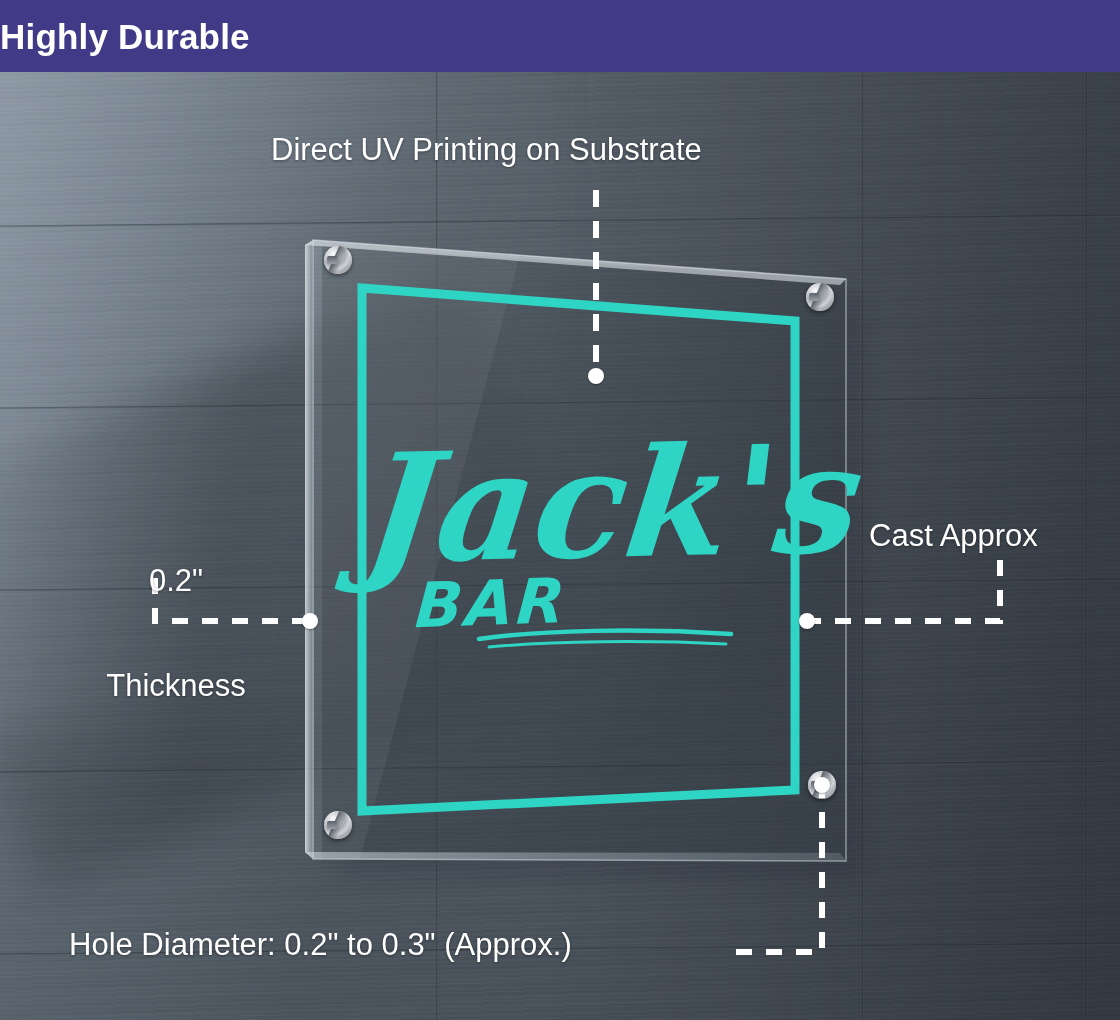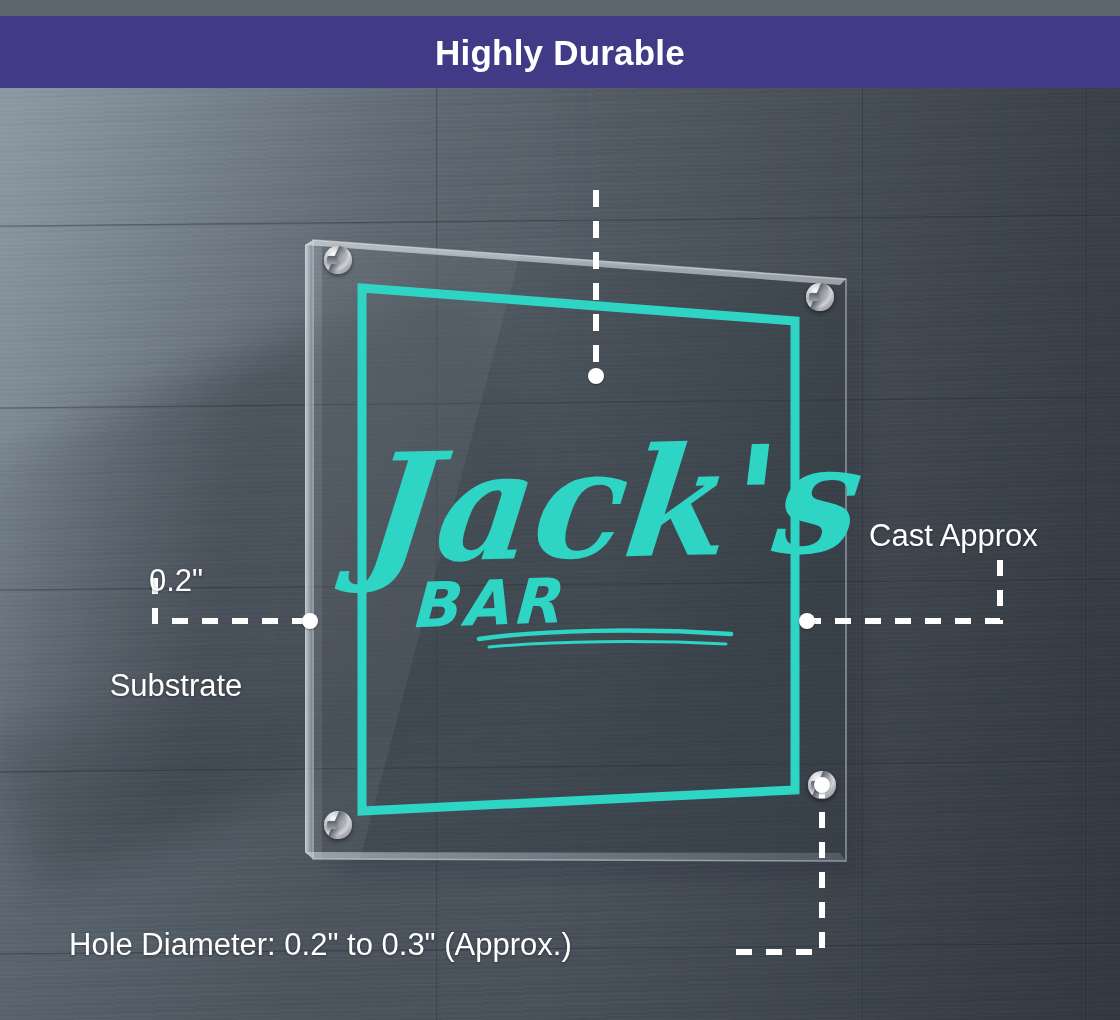--- a/index.html
+++ b/index.html
@@ -12,24 +12,24 @@
 
   #stage{
     position:relative;
     width:1120px; height:1020px;
     overflow:hidden;
     background:#5d656e;
   }
 
   
   #banner{
-    position:absolute; left:0; top:16px;
+    position:absolute; left:0; top:0;
     width:1120px; height:72px;
     background:#413b87;
-    display:flex; align-items:center; justify-content:center;
+    display:flex; align-items:center; 
     z-index:60;
   }
   #banner-title{
     color:#ffffff;
     font-size:35px;
     font-weight:bold;
     letter-spacing:.2px;
     line-height:1;
   }
 
@@ -264,23 +264,24 @@
         <path d="M736,952 L822,952 L822,790" stroke-dasharray="16 14"></path>
       </g>
     </svg>
 
     <div class="dot" style="left:588px; top:368px;"></div>
     <div class="dot" style="left:302px; top:613px;"></div>
     <div class="dot" style="left:799px; top:613px;"></div>
     <div class="dot" style="left:814px; top:777px;"></div>
   </div>
 
+  <div class="callout" id="label-uv">Direct UV Printing on Substrate</div>
 
   <div class="callout" id="label-thickness">
     <div>0.2"</div>
-    <div>Substrate</div>
+    <div>Thickness</div>
   </div>
 
   <div class="callout" id="label-cast">Cast Approx</div>
 
   <div class="callout" id="label-hole">Hole Diameter: 0.2" to 0.3" (Approx.)</div>
 
 </div>
 
 </body></html>

